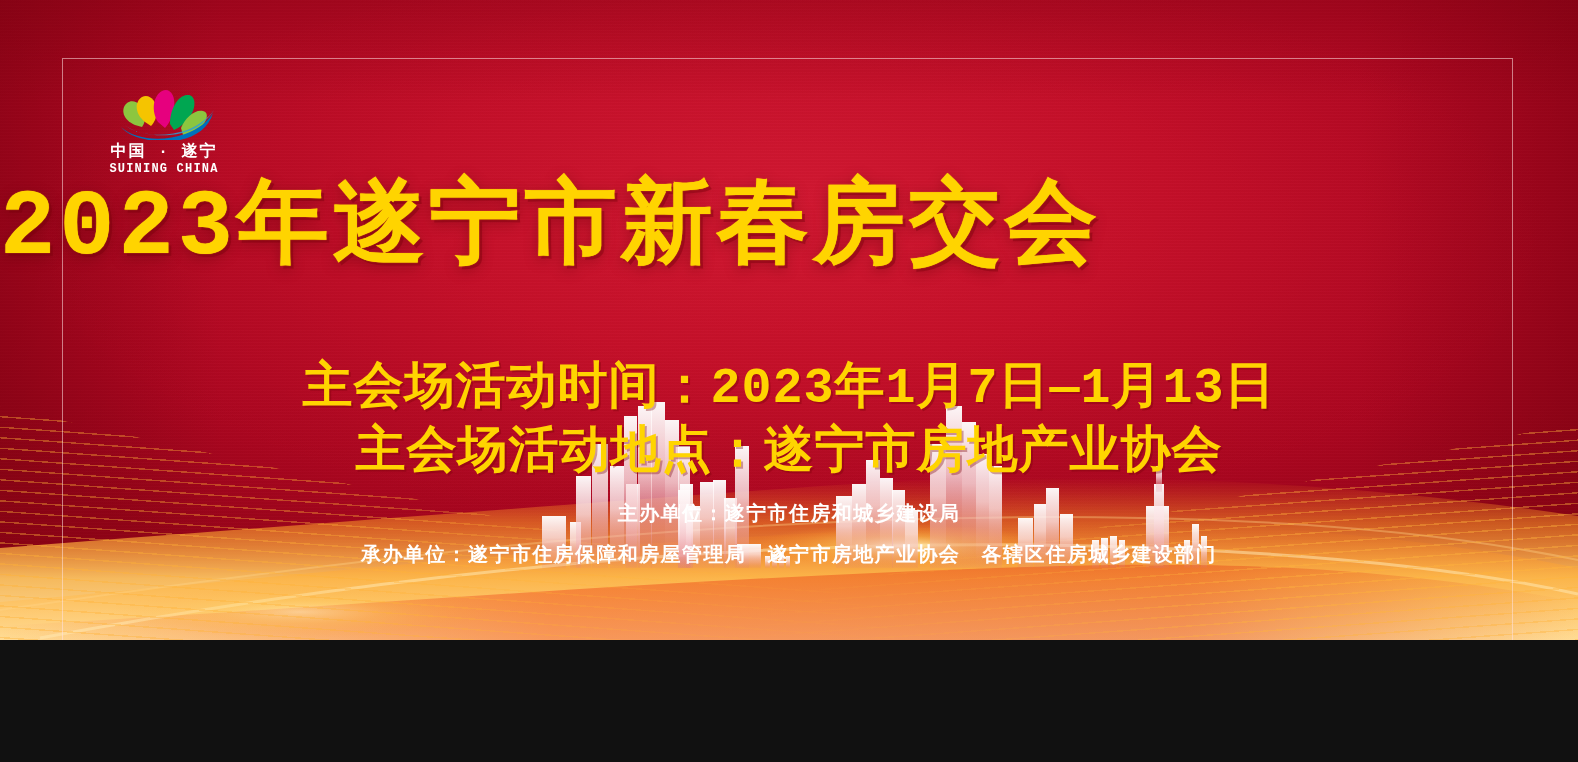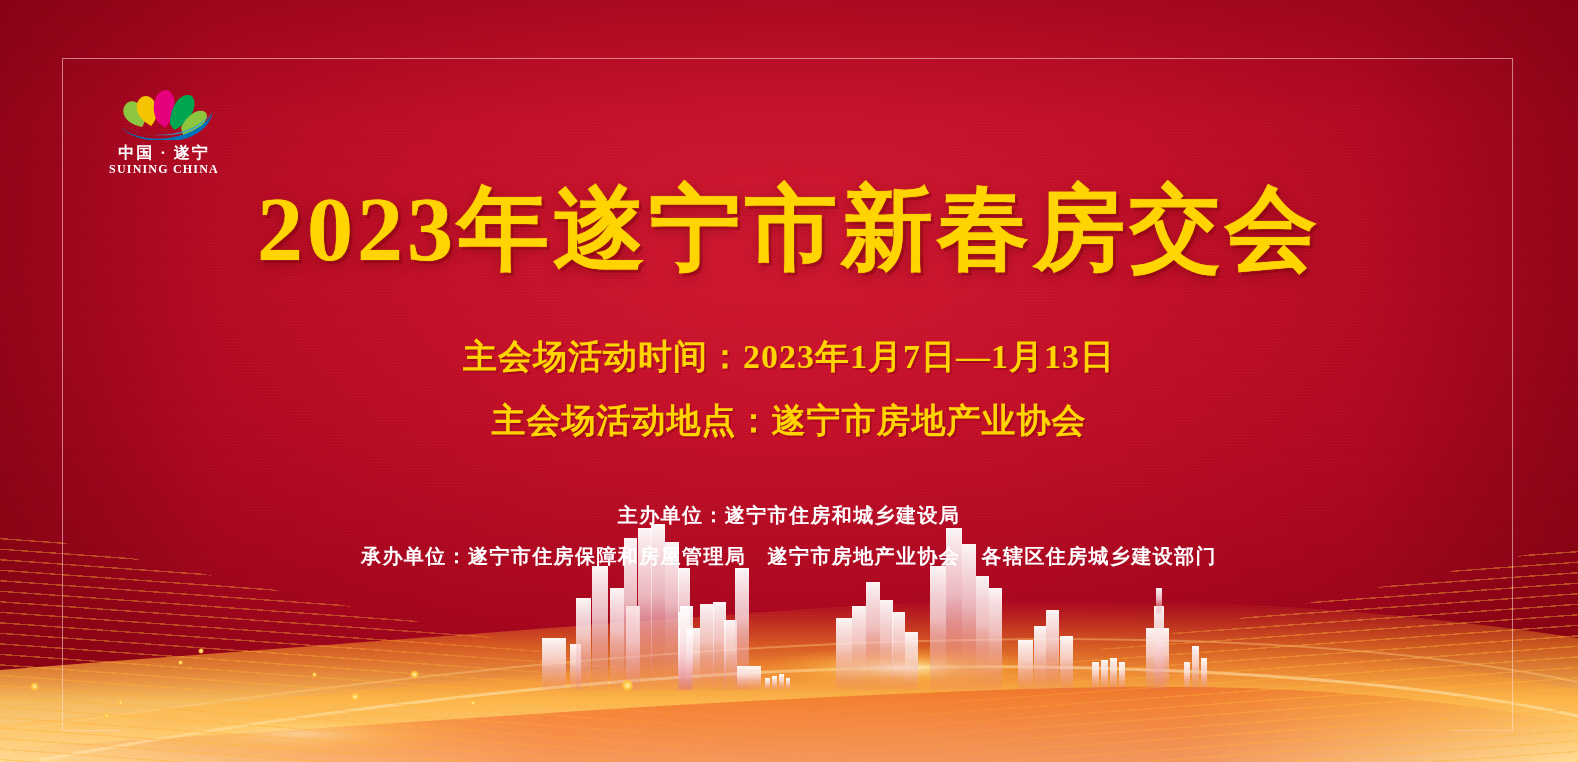--- a/index.html
+++ b/index.html
@@ -5,23 +5,23 @@
   html, body {
     margin: 0;
     padding: 0;
     background: #111;
   }
   * { box-sizing: border-box; }
 
   #banner {
     position: relative;
     width: 1578px;
-    height: 762px;
+    height: 640px;
     overflow: hidden;
-    font-family: Liberation Serif, serif;
+    font-family: Liberation Mono, monospace;
     background: #a16207;
   }
 
   
   .bg-base {
     position: absolute; inset: 0;
     background:
       radial-gradient(ellipse 62% 70% at 50% 30%, #cc1430 0%, #c10d28 38%, #ab0620 78%, #970419 100%);
   }
   .bg-vignette {
@@ -146,44 +146,45 @@
     font-weight: bold;
     letter-spacing: 1.2px;
     line-height: 1.3;
     white-space: nowrap;
   }
 
   
   .title {
     position: absolute;
     left: 0; right: 0; top: 183px;
-    text-align: center;
+    text-align: left;
     color: #ffd400;
     font-size: 92px;
     font-weight: bold;
     letter-spacing: 4px;
     line-height: 1;
     white-space: nowrap;
     text-shadow:
       0 0 1px #ffd400,
       3px 3px 0 rgba(120,0,10,0.40),
       0 4px 14px rgba(90,0,8,0.40);
   }
 
   .subline {
     position: absolute;
     left: 0; right: 0;
     text-align: center;
     color: #ffd400;
-    font-size: 34px;
+    font-size: 50px;
     font-weight: bold;
     letter-spacing: 1px;
     line-height: 1;
     white-space: nowrap;
     text-shadow: 2px 2px 0 rgba(120,0,10,0.35);
+    margin-top: 24px;
   }
   .subline-1 { top: 340px; }
   .subline-2 { top: 404px; }
 
   .orgline {
     position: absolute;
     left: 0; right: 0;
     text-align: center;
     color: #ffffff;
     font-size: 20px;

